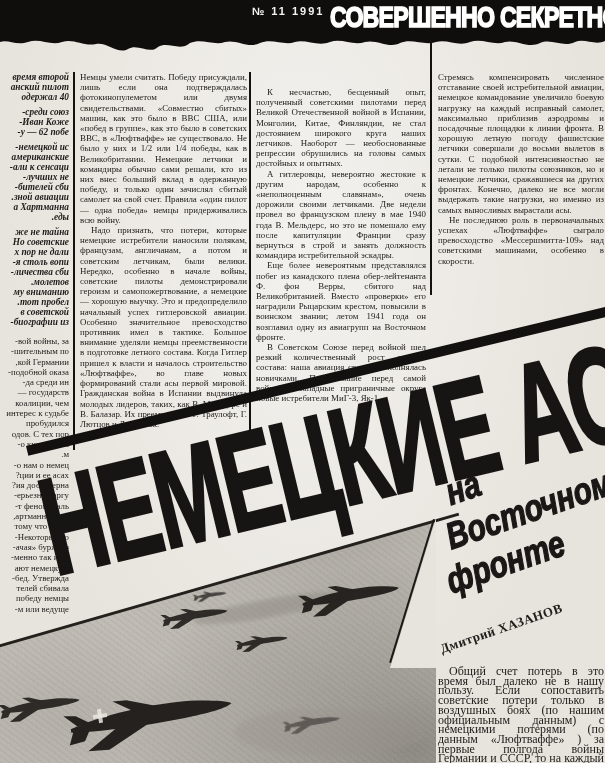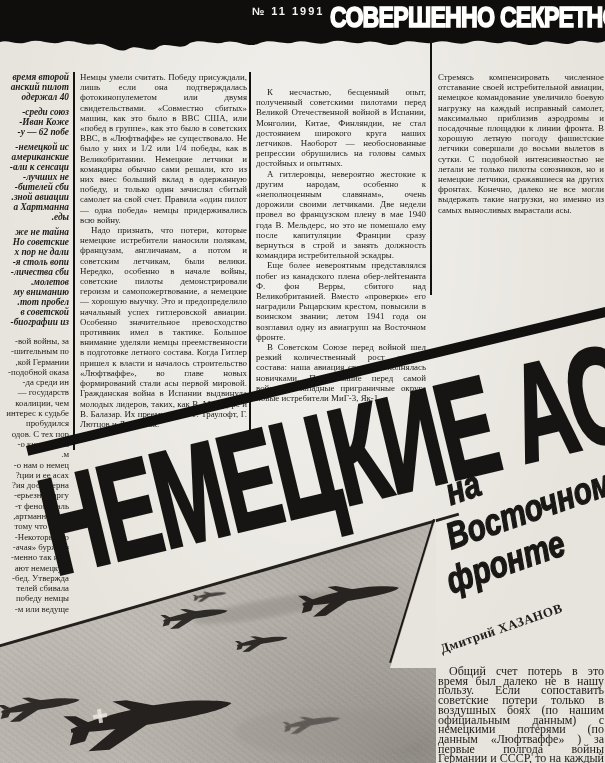--- a/index.html
+++ b/index.html
@@ -162,20 +162,21 @@
 
 <div class="col col3">
     <div class="para">К несчастью, бесценный опыт, полученный советскими пилотами перед Великой Отечественной войной в Испании, Монголии, Китае, Финляндии, не стал достоянием широкого круга наших летчиков. Наоборот — необоснованные репрессии обрушились на головы самых достойных и опытных.</div>
     <div class="para">А гитлеровцы, невероятно жестокие к другим народам, особенно к «неполноценным славянам», очень дорожили своими летчиками. Две недели провел во французском плену в мае 1940 года В. Мельдерс, но это не помешало ему после капитуляции Франции сразу вернуться в строй и занять должность командира истребительной эскадры.</div>
     <div class="para">Еще более невероятным представлялся побег из канадского плена обер-лейтенанта Ф. фон Верры, сбитого над Великобританией. Вместо «проверки» его наградили Рыцарским крестом, повысили в воинском звании; летом 1941 года он возглавил одну из авиагрупп на Восточном фронте.</div>
     <div class="para">В Советском Союзе перед войной шел резкий количественный рост летного состава: наша авиация срочно пополнялась новичками. Поступившие перед самой войной в западные приграничные округа новые истребители МиГ-3, Як-1,</div>
   </div>
 
 <div class="col col4top noindent-first">
     <div class="para">Стремясь компенсировать численное отставание своей истребительной авиации, немецкое командование увеличило боевую нагрузку на каждый исправный самолет, максимально приблизив аэродромы и посадочные площадки к линии фронта. В хорошую летную погоду фашистские летчики совершали до восьми вылетов в сутки. С подобной интенсивностью не летали не только пилоты союзников, но и немецкие летчики, сражавшиеся на других фронтах. Конечно, далеко не все могли выдержать такие нагрузки, но именно из самых выносливых вырастали асы.</div>
+    <div class="para">Не последнюю роль в первоначальных успехах «Люфтваффе» сыграло превосходство «Мессершмитта-109» над советскими машинами, особенно в скорости.</div>
   </div>
 
 <div class="photo" aria-label="German bomber formation in flight">
   <svg width="436" height="283" viewBox="0 0 436 283">
     <defs>
       <g id="plane">
         <path d="M4 16 C20 11 55 8 78 11 C88 12.5 95 14 97 15.5 C95 17.5 86 19 74 19.5 C50 21 20 20 4 18 Z"></path>
         <path d="M34 17 L12 30 L24 31 L52 18 Z"></path>
         <path d="M42 12 L30 4 L38 4.5 L56 11 Z"></path>
         <path d="M8 15 L1 8 L8 9 L15 14 Z"></path>

